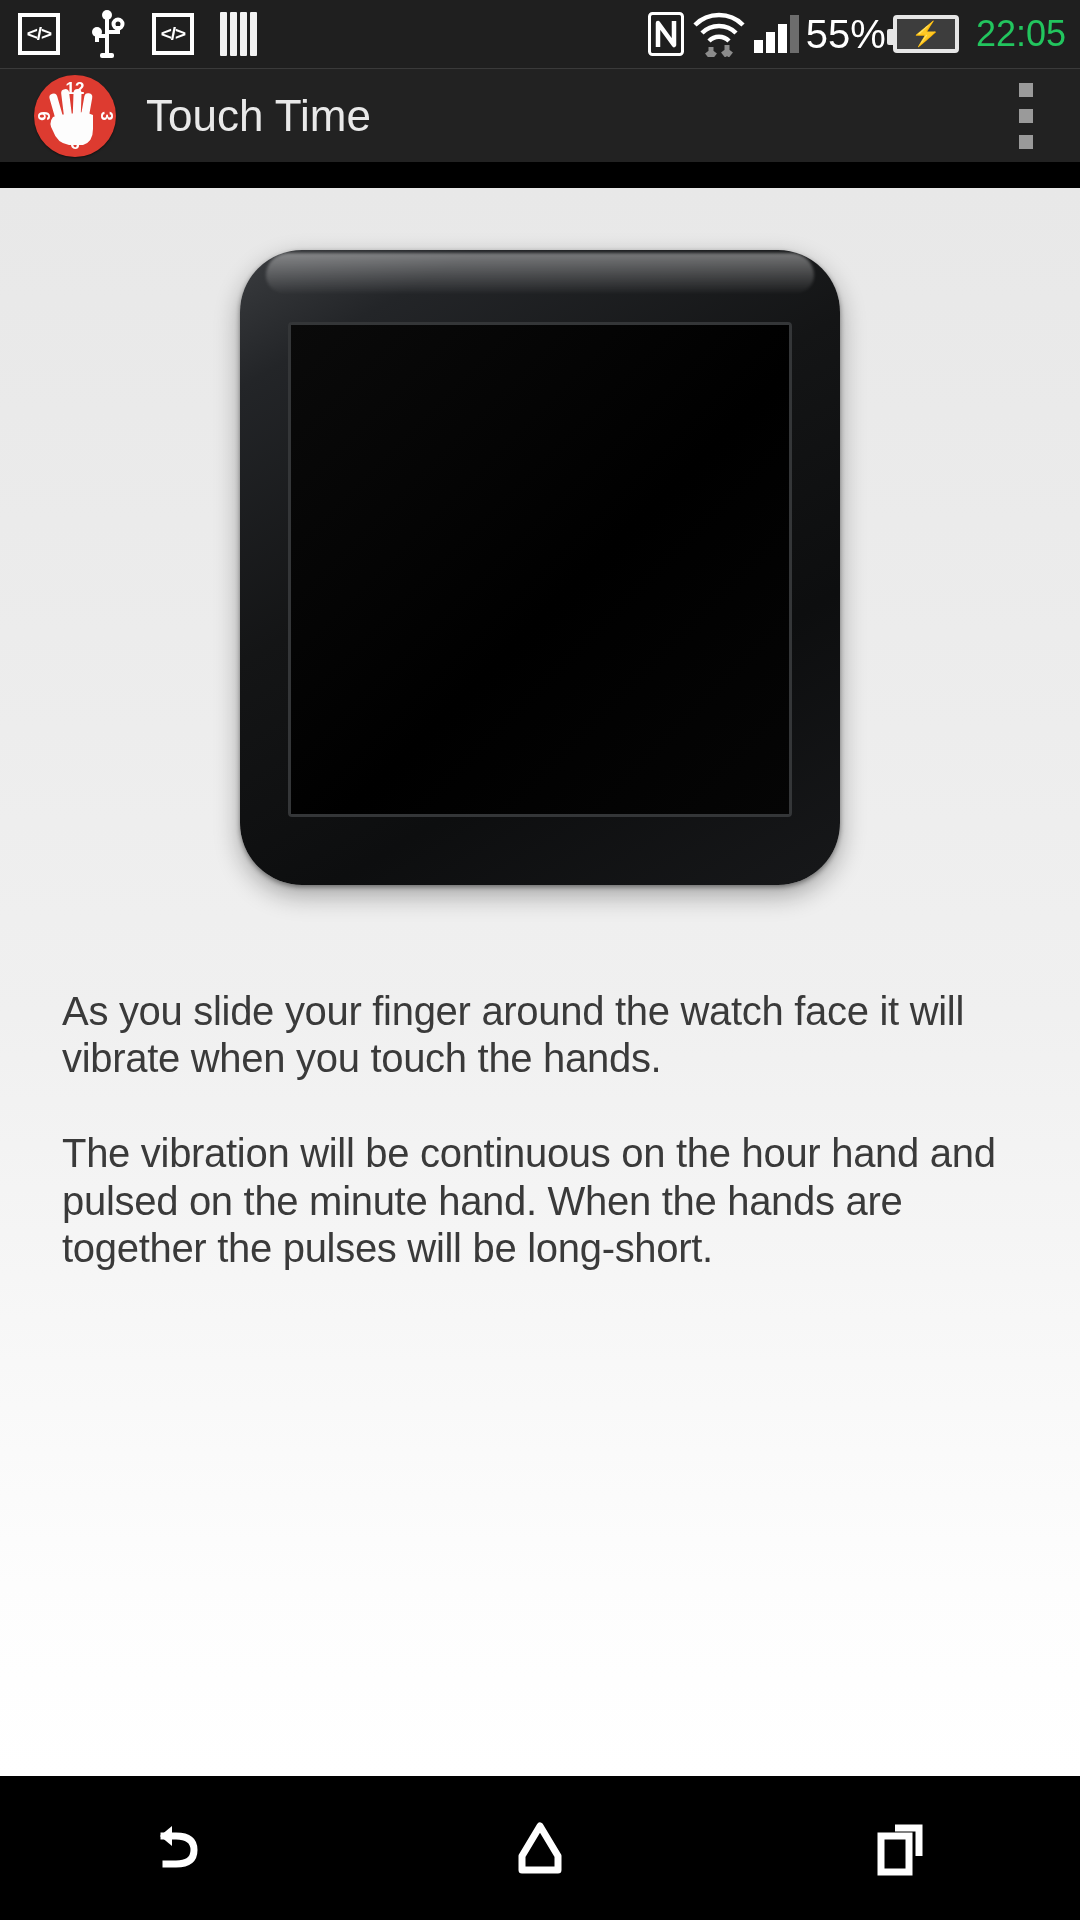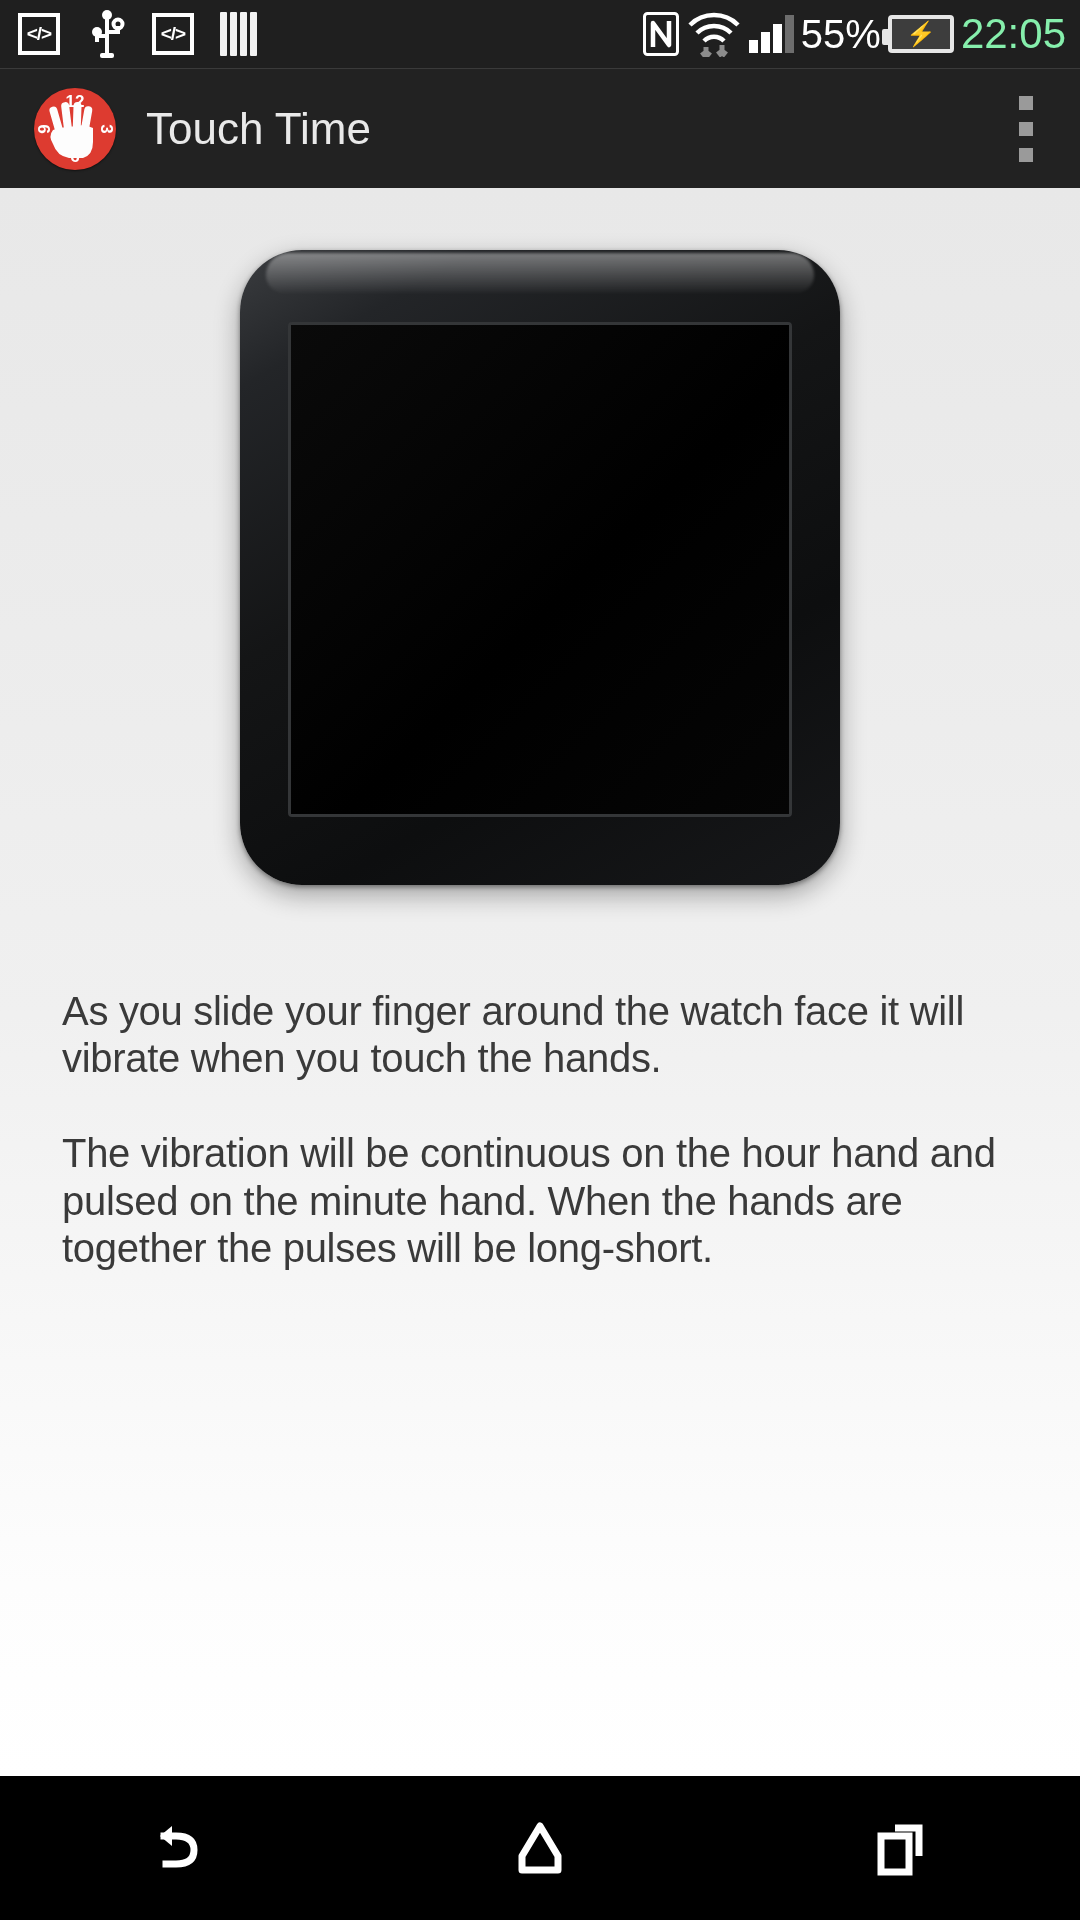--- a/index.html
+++ b/index.html
@@ -44,25 +44,25 @@
   .batt {
     width:66px; height:38px; border:4px solid #e6e6e6; border-radius:4px;
     position:relative; display:flex; align-items:center; justify-content:center;
     background:#3d3d3d;
   }
   .batt::after {
     content:""; position:absolute; left:-10px; top:10px;
     width:7px; height:16px; background:#e6e6e6; border-radius:2px 0 0 2px;
   }
   .batt .bolt { color:#fff; font-size:24px; line-height:1; }
-  .sb-time { color:#86efac; font-size:42px; letter-spacing:0px; }
+  .sb-time { color:#22c55e; font-size:36px; margin-left:10px; letter-spacing:0px; }
 
   
   .appbar {
-    position:absolute; top:68px; left:0; width:1080px; height:120px;
+    position:absolute; top:68px; left:0; width:1080px; height:94px;
     background:#222222;
     display:flex; align-items:center; padding:0 24px 0 34px;
     border-top:1px solid #3a3a3a;
   }
   .app-icon {
     width:82px; height:82px; border-radius:50%;
     background:#dd3b30; position:relative; flex:none;
     box-shadow:0 1px 2px rgba(0,0,0,.5);
     overflow:hidden;
   }

